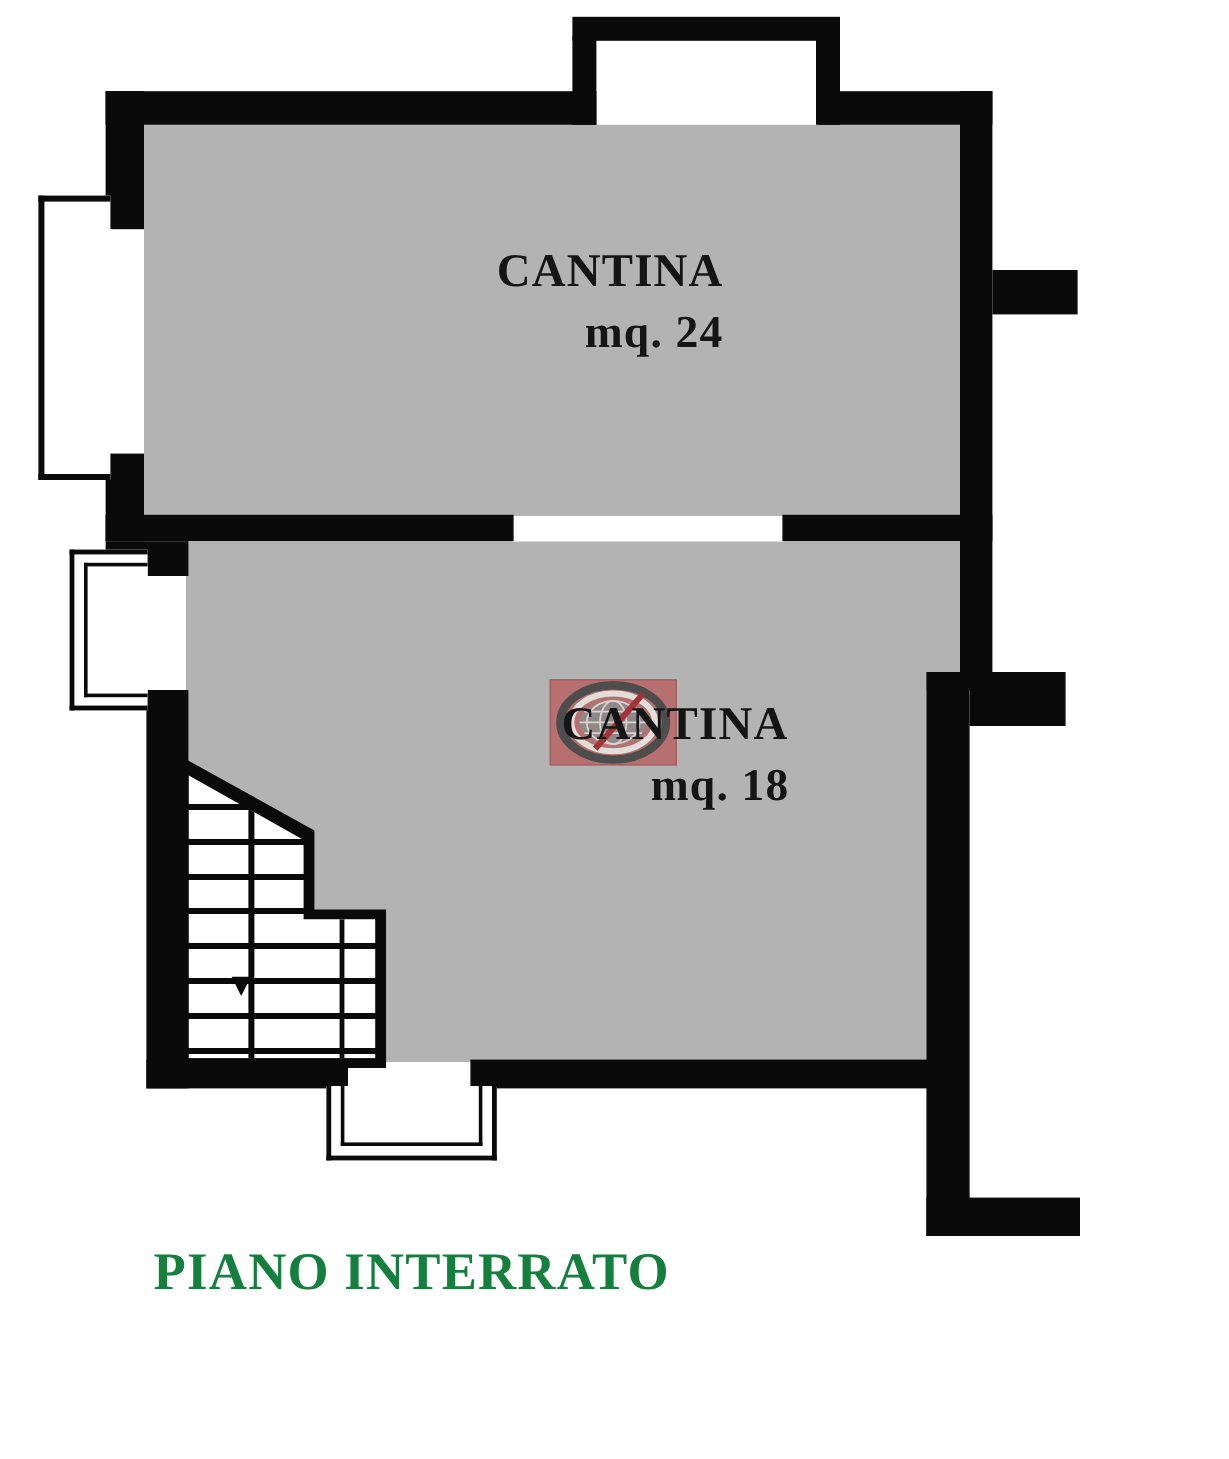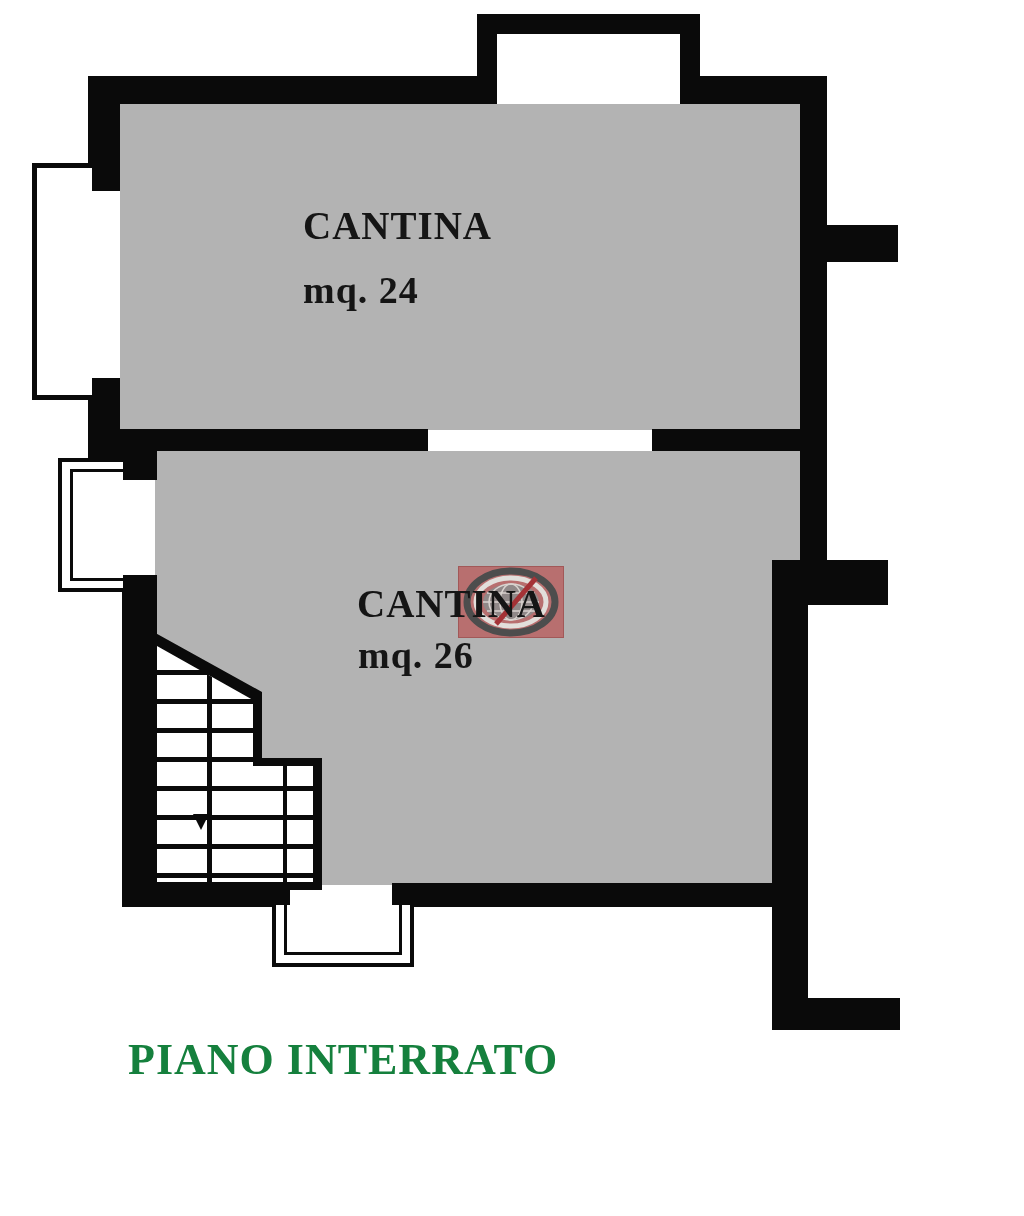--- a/index.html
+++ b/index.html
@@ -3,21 +3,21 @@
 <meta charset="utf-8">
 <style>
   html,body{margin:0;padding:0;background:#ffffff;}
   #canvas{
     position:relative;width:1024px;height:1216px;background:#ffffff;overflow:hidden;
     font-family:"Liberation Serif", serif;
   }
   .wall{position:absolute;background:#0a0a0a;z-index:3;}
   .room{position:absolute;background:#b3b3b3;z-index:1;}
   .bay{position:absolute;background:#ffffff;z-index:4;box-sizing:border-box;}
-  .label{position:absolute;z-index:6;color:#151515;font-weight:bold;text-align:left;line-height:1;letter-spacing:1px;}
+  .label{position:absolute;z-index:6;color:#151515;font-weight:bold;text-align:right;line-height:1;letter-spacing:1px;}
   .room-name{font-size:39px;}
   .room-area{font-size:38px;}
   #floor-title{position:absolute;z-index:6;color:#15803d;font-weight:bold;font-size:44px;line-height:1;letter-spacing:1px;}
   
   #stair-wall{position:absolute;left:150px;top:630px;width:172px;height:260px;background:#0a0a0a;z-index:4;
     clip-path:polygon(0px 0px,112px 62px,112px 128px,172px 128px,172px 260px,0px 260px);}
   #stair-treads{position:absolute;left:157px;top:646px;width:156px;height:236px;z-index:4;
     clip-path:polygon(0px 0px,96px 54px,96px 120px,156px 120px,156px 236px,0px 236px);
     background:repeating-linear-gradient(to bottom,#ffffff 0 24px,#0a0a0a 24px 29px);}
   .stair-line{position:absolute;background:#0a0a0a;}
@@ -74,19 +74,19 @@
     <div id="stair-arrow"></div>
   </div>
 
   <div class="bay" style="left:32px;top:163px;width:60px;height:237px;border:5px solid #0a0a0a;border-right:none;"></div>
   <div class="bay" style="left:58px;top:458px;width:65px;height:134px;border:4px solid #0a0a0a;border-right:none;"></div>
   <div class="bay" style="left:70px;top:469px;width:53px;height:112px;border:3px solid #0a0a0a;border-right:none;"></div>
   <div class="bay" style="left:272px;top:905px;width:142px;height:62px;border:4px solid #0a0a0a;border-top:none;"></div>
   <div class="bay" style="left:284px;top:905px;width:118px;height:50px;border:3px solid #0a0a0a;border-top:none;"></div>
 
   <div class="label room-name" style="left:303px;top:206px;width:300px;">CANTINA</div>
-  <div class="label room-area" style="left:303px;top:258px;width:300px;margin-top:13px;">mq. 24</div>
+  <div class="label room-area" style="left:303px;top:258px;width:300px;">mq. 24</div>
   <div class="label room-name" style="left:357px;top:584px;width:300px;">CANTINA</div>
-  <div class="label room-area" style="left:358px;top:636px;width:300px;">mq. 26</div>
+  <div class="label room-area" style="left:358px;top:636px;width:300px;">mq. 18</div>
 
   <div id="floor-title" style="left:128px;top:1038px;">PIANO INTERRATO</div>
 
 </div>
 
 </body></html>

